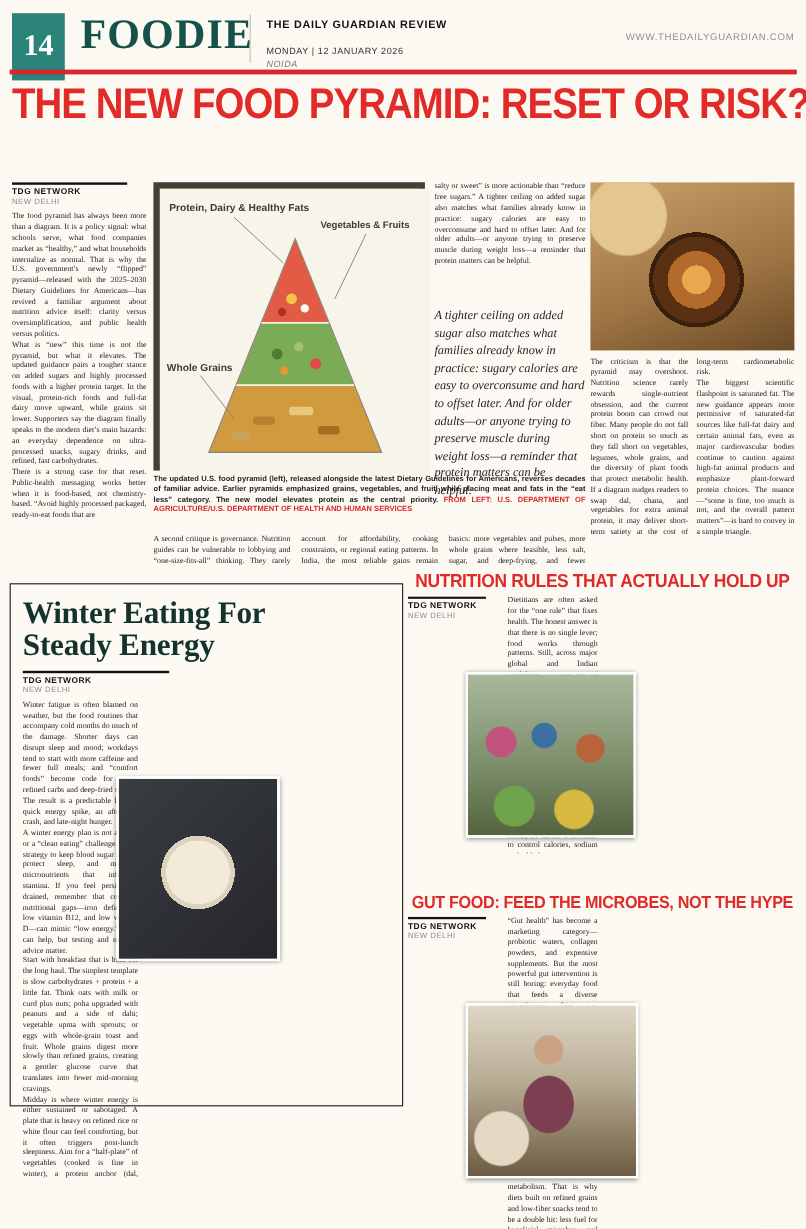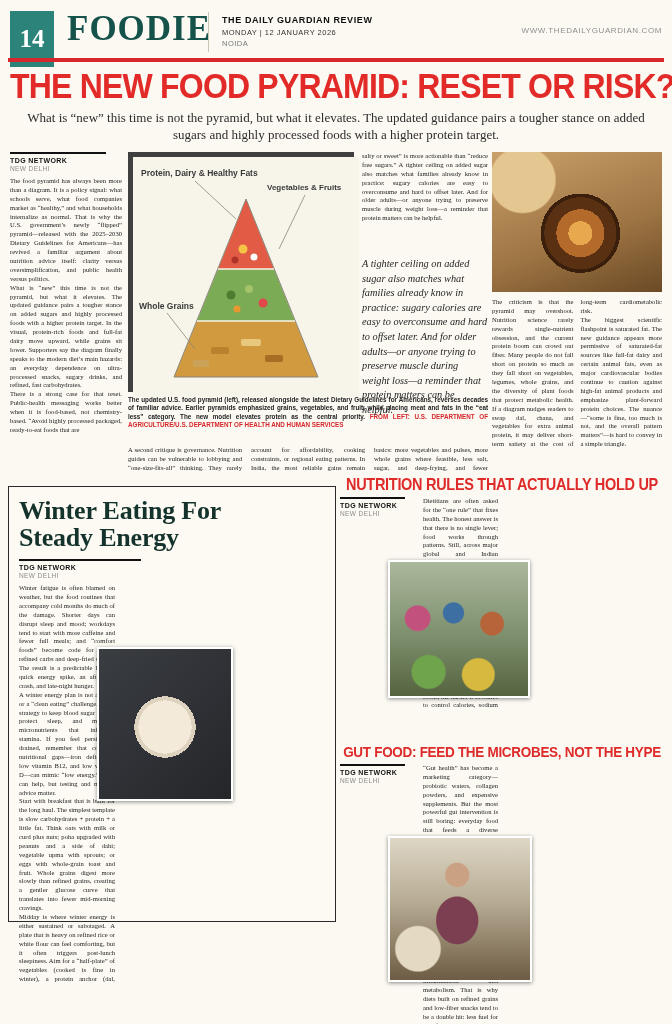--- a/index.html
+++ b/index.html
@@ -19,22 +19,22 @@
   }
   .section-title {
     position: absolute; left: 57px; top: 1px;
     font-family: "Liberation Serif", serif; font-weight: 700; font-size: 35px;
     color: #14524a; letter-spacing: 1px;
   }
   .vrule { position: absolute; top: 4px; width: 1px; height: 40px; background: #c9c4b4; }
   .vrule1 { left: 198px; }
   .mast-center { position: absolute; left: 212px; top: 7px; font-family: "Liberation Sans", sans-serif; }
   .paper-name { font-size: 9px; font-weight: bold; letter-spacing: 0.6px; color: #111; }
-  .paper-date { font-size: 7.5px; margin-top: 3px; letter-spacing: 0.5px; color: #333; }
-  .paper-city { font-size: 7.5px; margin-top: 2px; letter-spacing: 0.5px; color: #777; }
+  .paper-date { font-size: 7.5px; margin-top: 13px; letter-spacing: 0.5px; color: #333; }
+  .paper-city { font-size: 7.5px; margin-top: 2px; letter-spacing: 0.5px; color: #777; font-style: italic; }
   .website {
     position: absolute; right: 0; top: 18px;
     font-family: "Liberation Sans", sans-serif; font-size: 8px; letter-spacing: 0.6px; color: #8f8f8f;
   }
   .red-rule { position: absolute; left: 8px; top: 58px; width: 656px; height: 4px; background: #d8272c; }
 
   
   .lead-headline {
     position: absolute; left: 10px; top: 66px; width: 652px; text-align: center;
     font-family: "Liberation Sans", sans-serif; font-weight: 800; font-size: 32px;
@@ -155,21 +155,20 @@
     <div class="mast-center">
       <div class="paper-name">THE DAILY GUARDIAN REVIEW</div>
       <div class="paper-date">MONDAY | 12 JANUARY 2026</div>
       <div class="paper-city">NOIDA</div>
     </div>
     <div class="website">WWW.THEDAILYGUARDIAN.COM</div>
   </header>
   <div class="red-rule"></div>
 
   <h1 class="lead-headline">THE NEW FOOD PYRAMID: RESET OR RISK?</h1>
-  <p class="standfirst">What is “new” this time is not the pyramid, but what it elevates. The updated guidance pairs a tougher stance on added sugars and highly processed foods with a higher protein target.</p>
 
   <div class="col-a">
     <div class="byline-block">
       <span class="byline-net">TDG NETWORK</span>
       <span class="byline-loc">NEW DELHI</span>
     </div>
     <div class="body-text">The food pyramid has always been more than a diagram. It is a policy signal: what schools serve, what food companies market as “healthy,” and what households internalize as normal. That is why the U.S. government’s newly “flipped” pyramid—released with the 2025–2030 Dietary Guidelines for Americans—has revived a familiar argument about nutrition advice itself: clarity versus oversimplification, and public health versus politics.
 What is “new” this time is not the pyramid, but what it elevates. The updated guidance pairs a tougher stance on added sugars and highly processed foods with a higher protein target. In the visual, protein-rich foods and full-fat dairy move upward, while grains sit lower. Supporters say the diagram finally speaks to the modern diet’s main hazards: an everyday dependence on ultra-processed snacks, sugary drinks, and refined, fast carbohydrates.
 There is a strong case for that reset. Public-health messaging works better when it is food-based, not chemistry-based. “Avoid highly processed packaged, ready-to-eat foods that are</div>
   </div>

